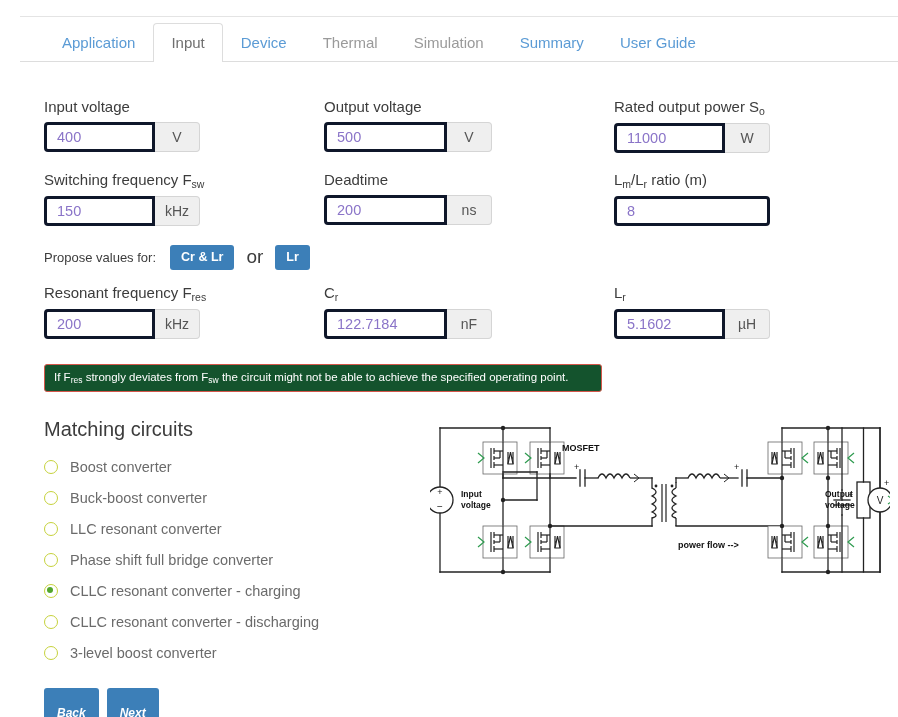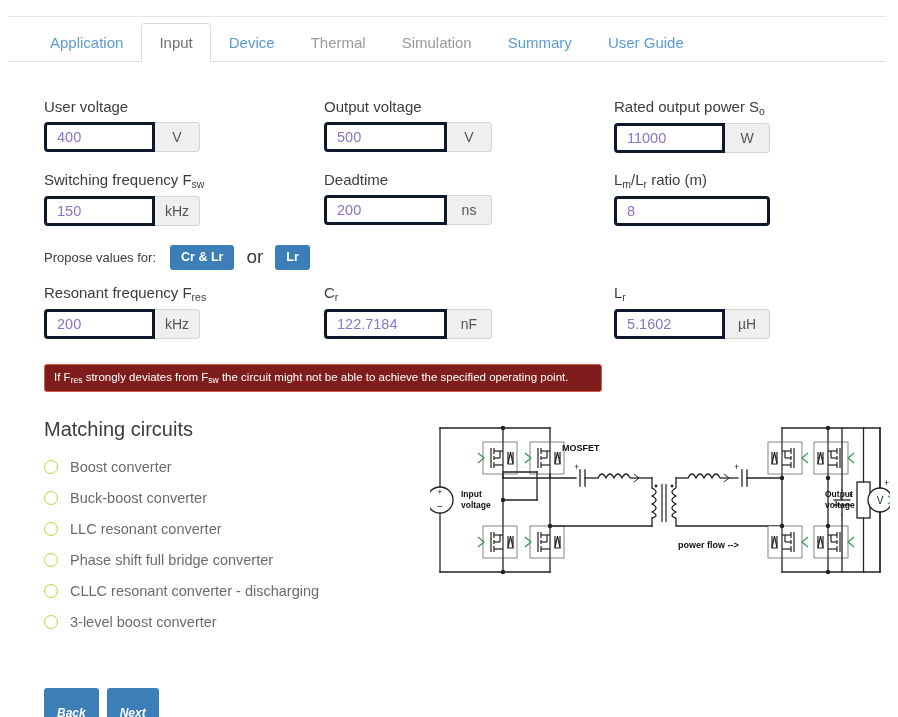--- a/index.html
+++ b/index.html
@@ -13,21 +13,21 @@
     position: relative;
     overflow: hidden;
     font-family: "Liberation Sans", sans-serif;
     color: #333333;
     -webkit-font-smoothing: antialiased;
   }
 
   
   .tabs-wrap {
     position: absolute;
-    left: 8px;
+    left: 20px;
     top: 16px;
     width: 878px;
     border-top: 1px solid #e4e4e4;
   }
   .tabs {
     display: flex;
     align-items: flex-end;
     padding-left: 24px;
     border-bottom: 1px solid #dddddd;
     height: 45px;
@@ -160,21 +160,21 @@
     margin: 0 12px;
   }
 
   
   .warning {
     position: absolute;
     left: 44px;
     top: 364px;
     width: 558px;
     box-sizing: border-box;
-    background: #7f1d1d;
+    background: #14532d;
     border: 1px solid #d4564a;
     border-radius: 3px;
     color: #ffffff;
     font-size: 11.5px;
     padding: 5px 9px 6px 9px;
     line-height: 1.3;
     white-space: nowrap;
   }
   .warning sub {
     font-size: 8.5px;
@@ -270,21 +270,21 @@
     <div class="tab muted">Simulation</div>
     <div class="tab">Summary</div>
     <div class="tab">User Guide</div>
   </div>
 </div>
 
 <div class="form">
 
   <div class="row">
     <div class="col c1">
-      <div class="field-label">User voltage</div>
+      <div class="field-label">Input voltage</div>
       <div class="input-group grp-w1">
         <div class="input-box">400</div>
         <div class="unit">V</div>
       </div>
     </div>
     <div class="col c2">
       <div class="field-label">Output voltage</div>
       <div class="input-group grp-w2">
         <div class="input-box">500</div>
         <div class="unit">V</div>
@@ -367,20 +367,24 @@
     <span class="radio"></span>
     <span class="radio-label">Buck-boost converter</span>
   </div>
   <div class="radio-item">
     <span class="radio"></span>
     <span class="radio-label">LLC resonant converter</span>
   </div>
   <div class="radio-item">
     <span class="radio"></span>
     <span class="radio-label">Phase shift full bridge converter</span>
+  </div>
+  <div class="radio-item">
+    <span class="radio checked"></span>
+    <span class="radio-label">CLLC resonant converter - charging</span>
   </div>
   <div class="radio-item">
     <span class="radio"></span>
     <span class="radio-label">CLLC resonant converter - discharging</span>
   </div>
   <div class="radio-item">
     <span class="radio"></span>
     <span class="radio-label">3-level boost converter</span>
   </div>
 </div>

